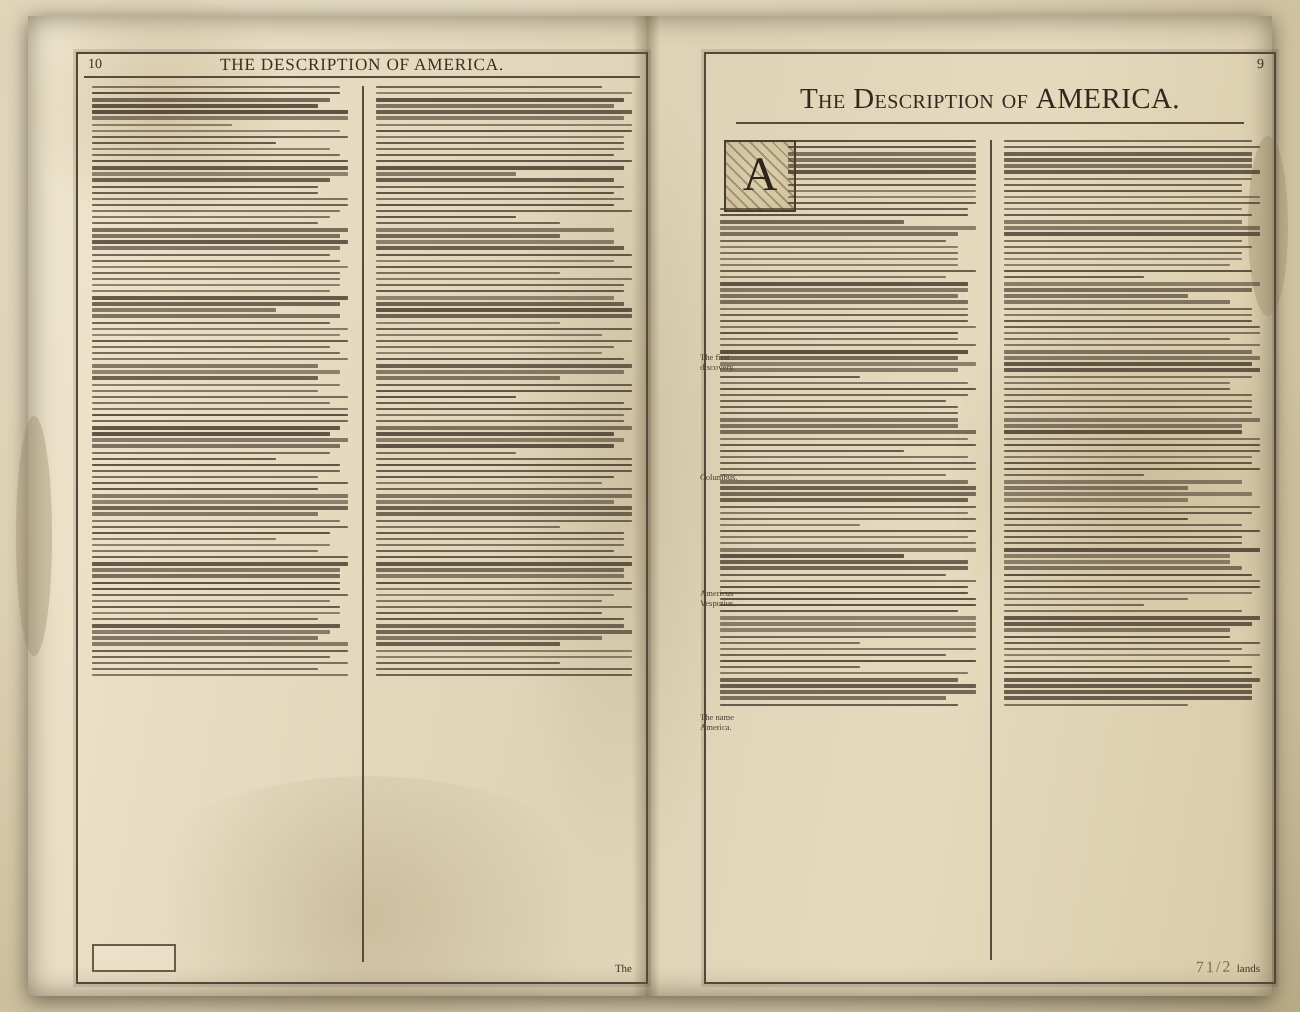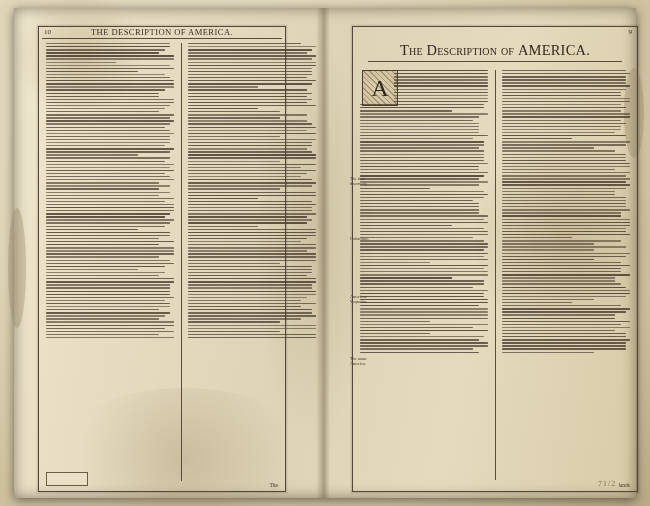--- a/index.html
+++ b/index.html
@@ -49,21 +49,21 @@
     background: linear-gradient(90deg, rgba(120,105,75,0.0) 0%, rgba(110,95,65,0.35) 45%, rgba(90,78,52,0.42) 55%, rgba(120,105,75,0.0) 100%);
     pointer-events: none;
   }
 
   
   .page {
     position: absolute;
     top: 18px;
     height: 466px;
   }
-  #page-left { left: 24px; width: 248px; border-radius: 28px; }
+  #page-left { left: 24px; width: 286px; border-radius: 28px; }
   #page-right { left: 338px; width: 286px; }
 
   .frame {
     position: absolute;
     left: 0; top: 0; right: 0; bottom: 0;
     border: 1.1px solid #55463a;
     box-shadow: 0 0 0 1.4px rgba(85,70,58,0.18);
   }
 
   .folio {

